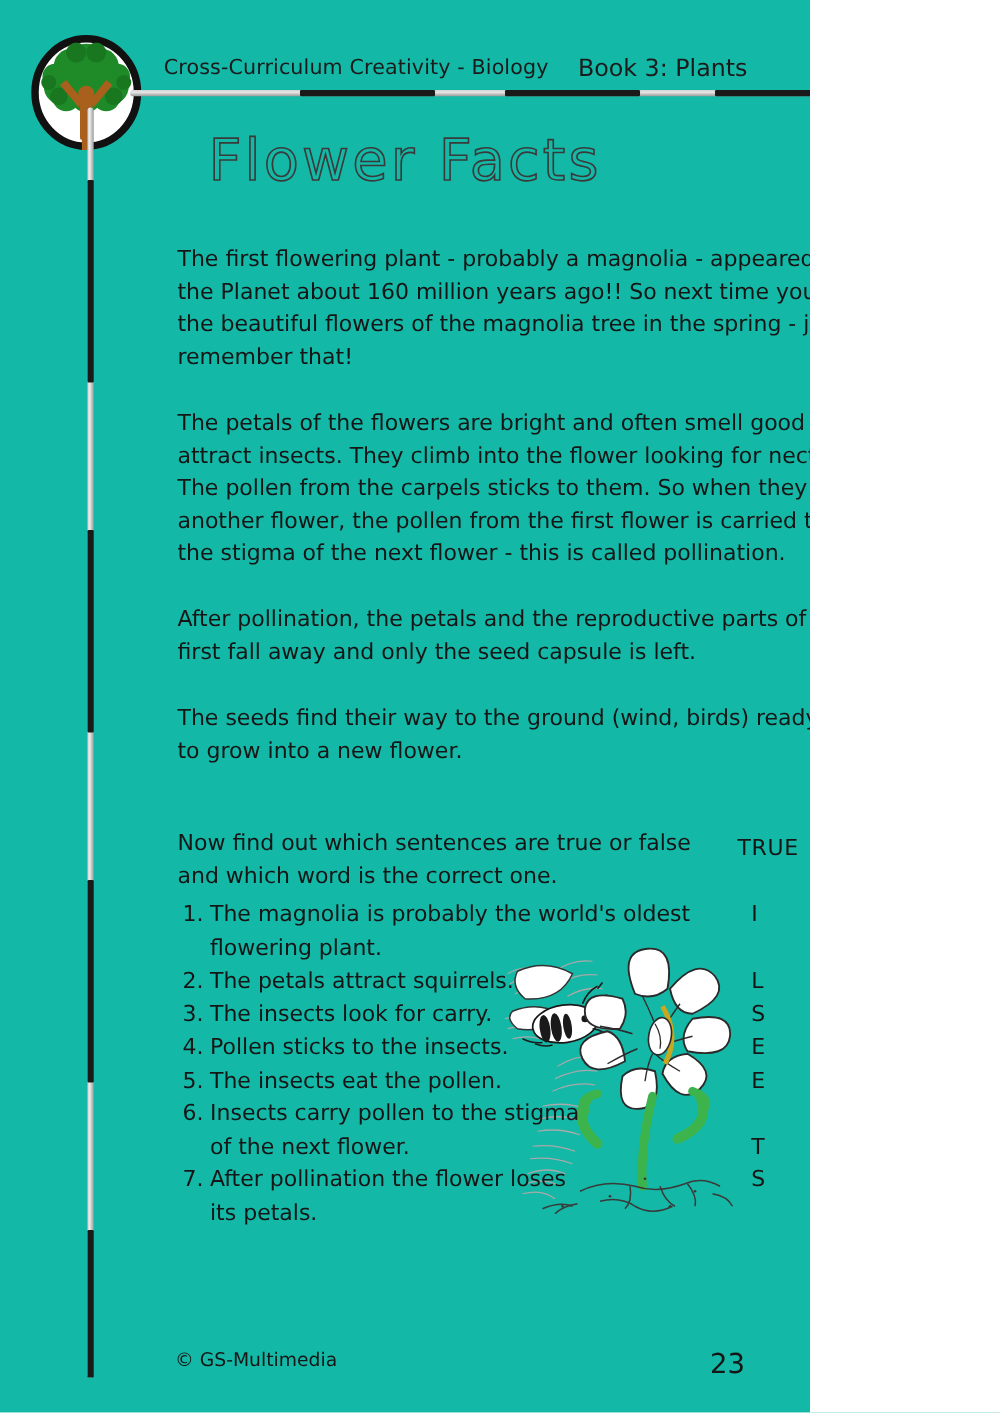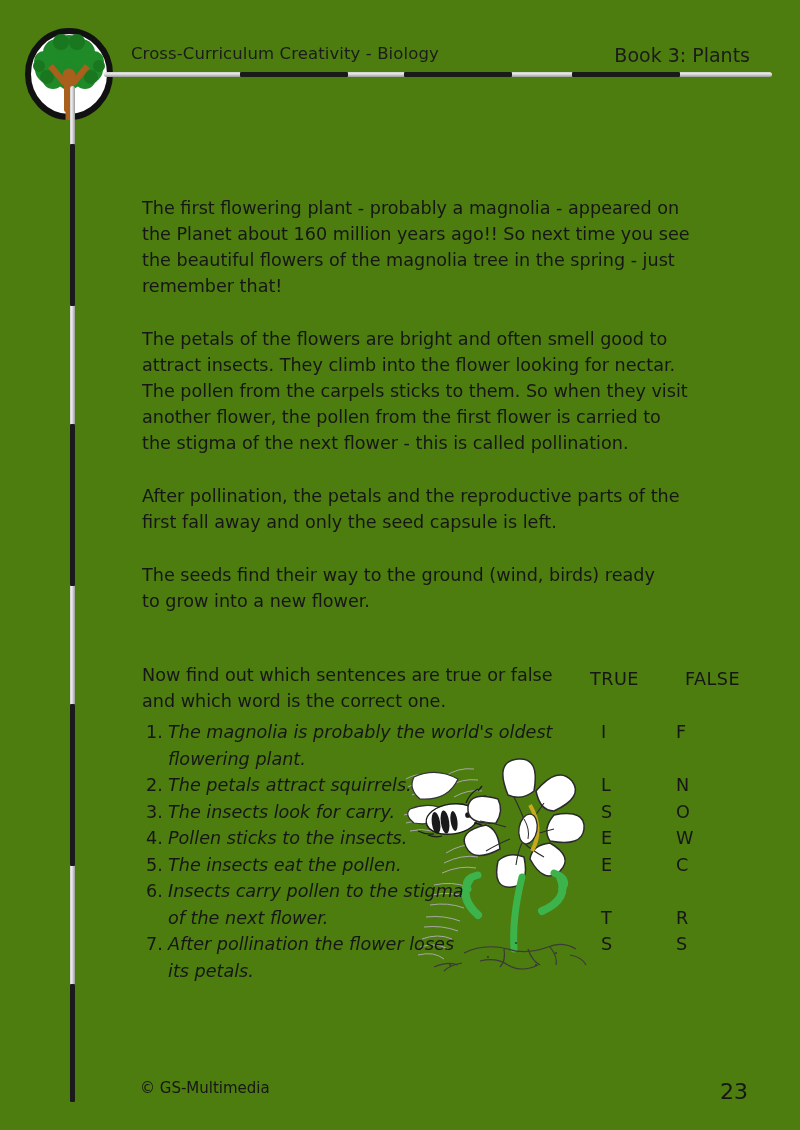--- a/index.html
+++ b/index.html
@@ -5,23 +5,23 @@
   html, body {
     margin: 0;
     padding: 0;
     background: #ffffff;
   }
   body {
     font-family: "DejaVu Sans", sans-serif;
   }
   #page {
     position: relative;
-    width: 800px;
+    width: 648px;
     height: 1130px;
-    background: #4d7c0f;
+    background: #14b8a6;
     overflow: hidden;
   }
 
   
   .logo {
     position: absolute;
     left: 23px;
     top: 28px;
     width: 92px;
     height: 92px;
@@ -150,21 +150,20 @@
   .qnum {
     position: absolute;
     left: 0;
     width: 22px;
     text-align: left;
   }
   .qtext {
     display: block;
     margin-left: 22px;
     white-space: pre-line;
-    font-style: italic;
   }
   .ans {
     position: absolute;
     font-size: 17.6px;
     color: #161616;
   }
   .ans.col-t { left: 455px; }
   .ans.col-f { left: 530px; }
 
   
@@ -264,20 +263,21 @@
     <div class="seg" style="left:468px;width:108px;"></div>
   </div>
 
   <div class="rule-v">
     <div class="seg" style="top:58px;height:162px;"></div>
     <div class="seg" style="top:338px;height:162px;"></div>
     <div class="seg" style="top:618px;height:162px;"></div>
     <div class="seg" style="top:898px;height:118px;"></div>
   </div>
 
+  <div class="title">Flower Facts</div>
 
   <div class="body-wrap">
     <p class="para">The first flowering plant - probably a magnolia - appeared on
 the Planet about 160 million years ago!!  So next time you see
 the beautiful flowers of the magnolia tree in the spring - just
 remember that!</p>
     <p class="para">The petals of the flowers are bright and often smell good to
 attract insects.  They climb into the flower looking for nectar.
 The pollen from the carpels sticks to them.  So when they visit
 another flower, the pollen from the first flower is carried to

